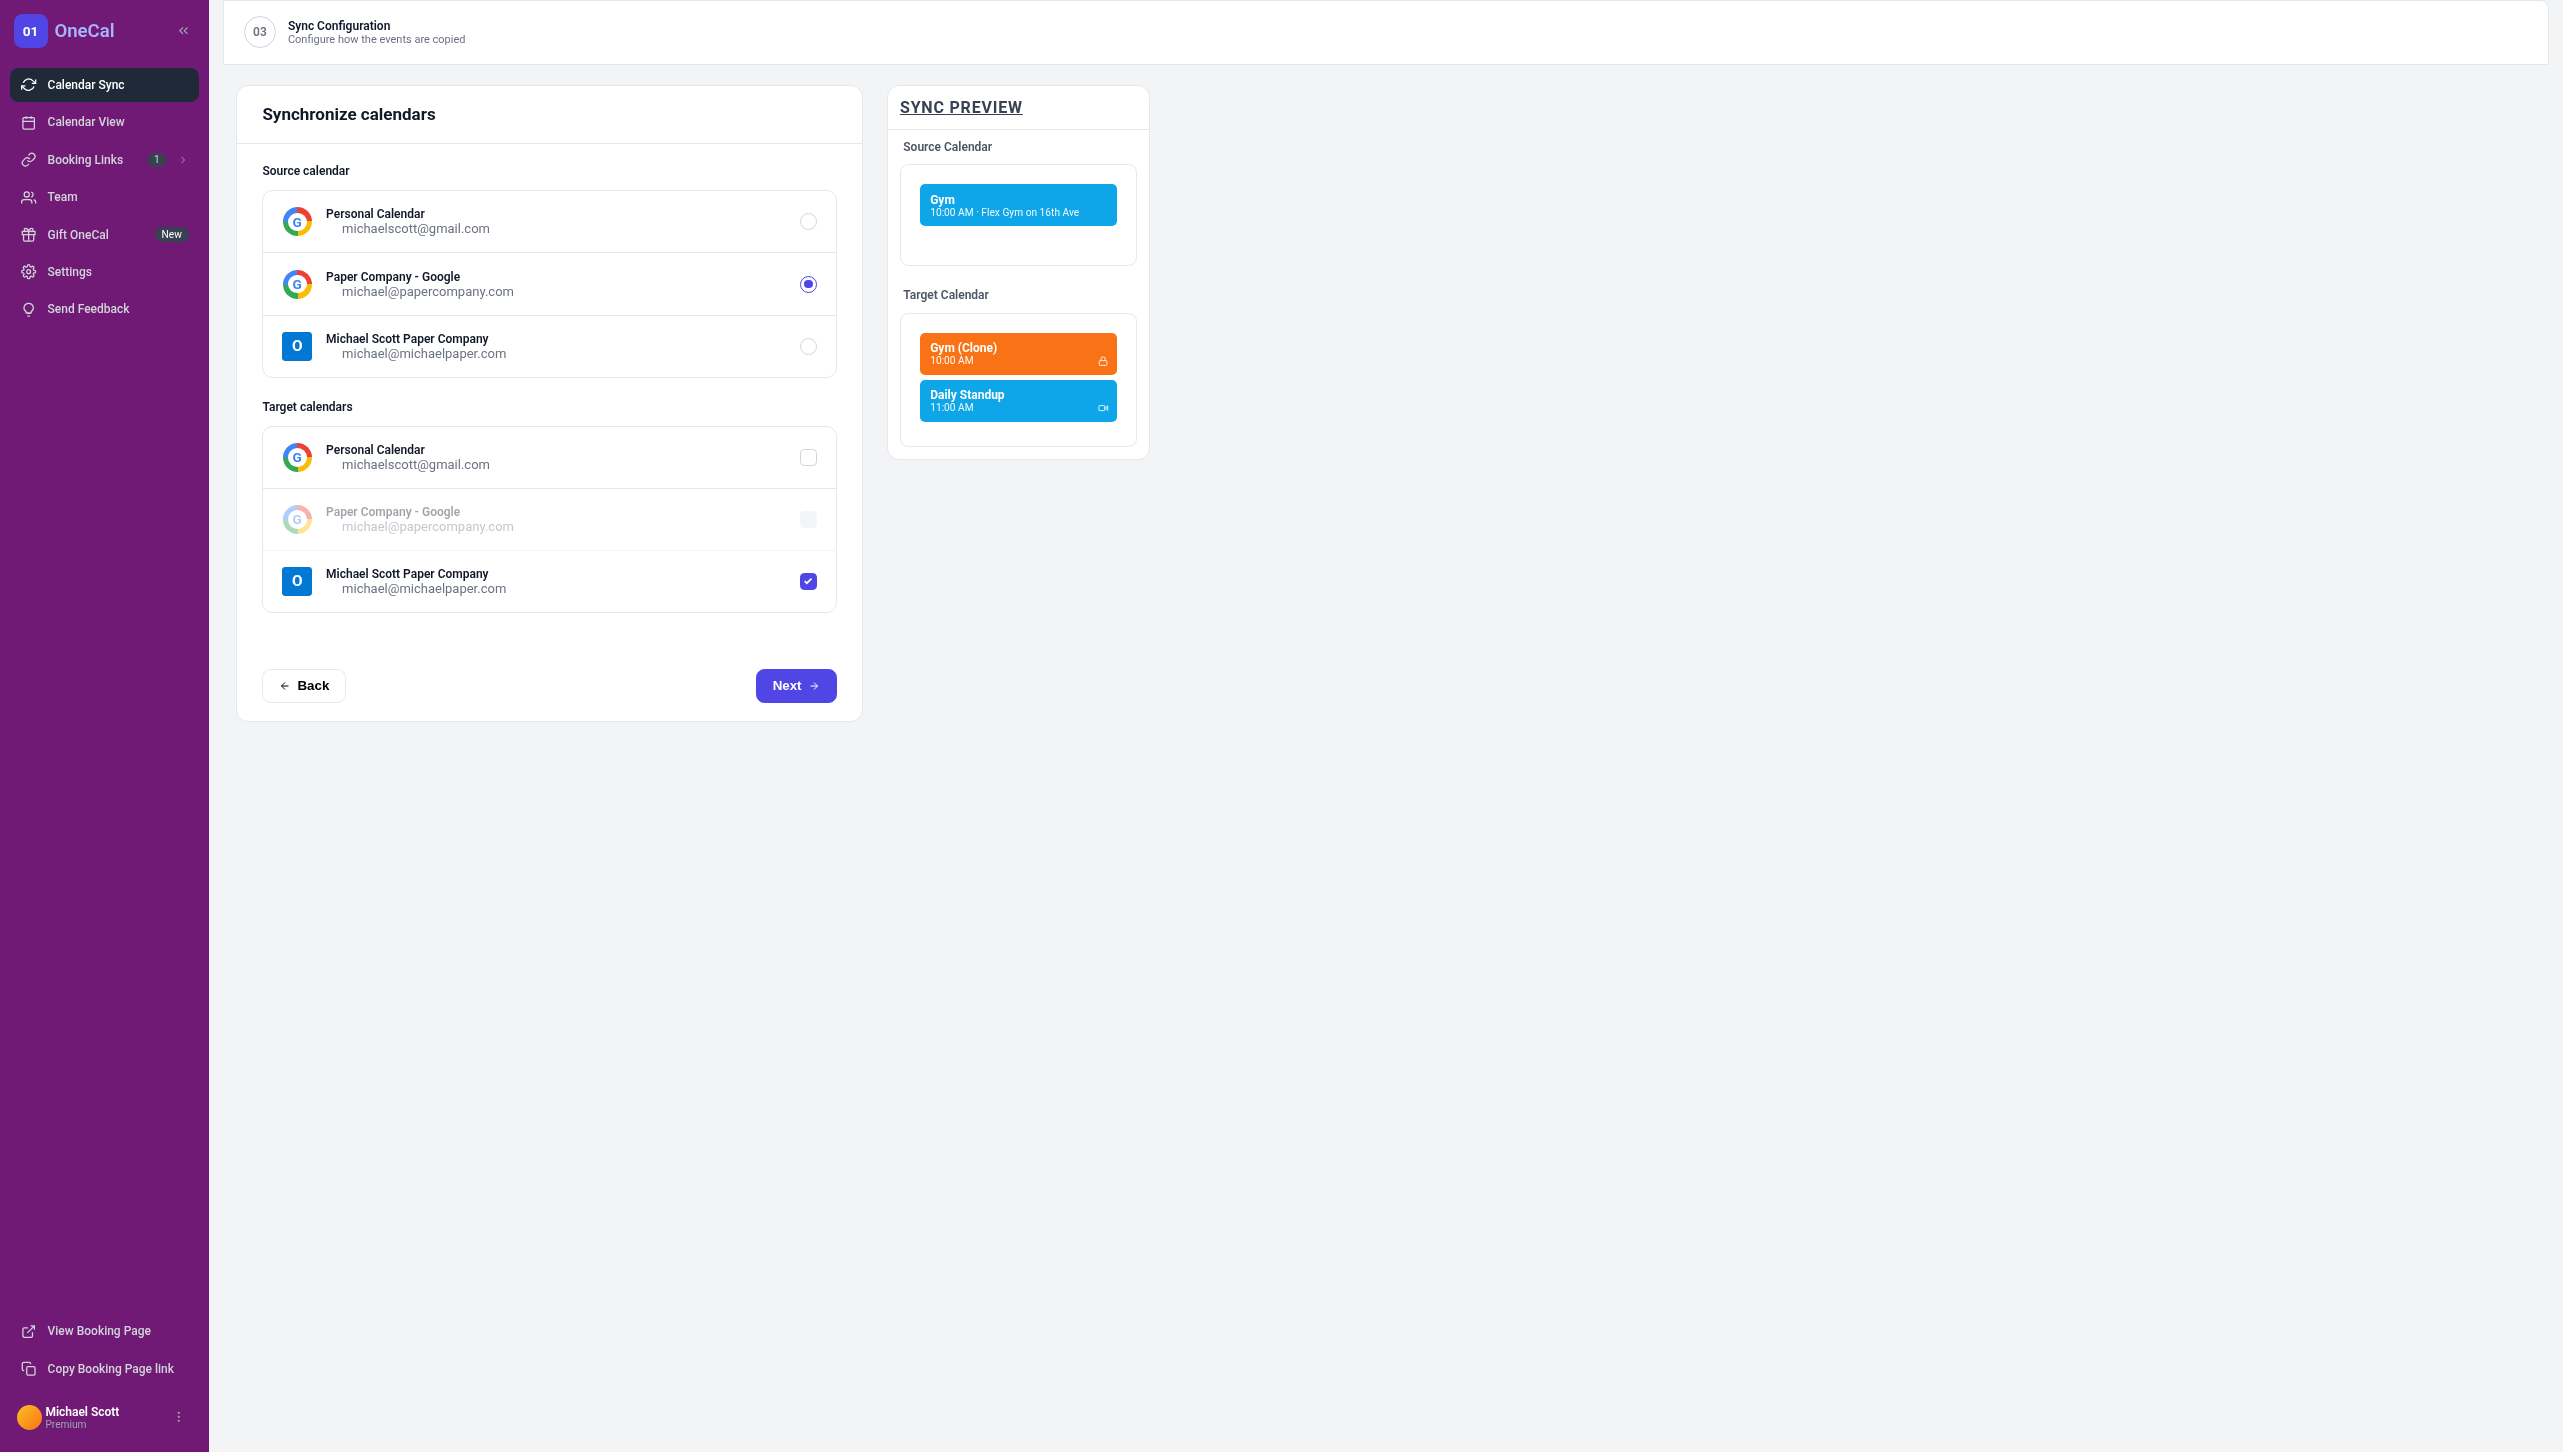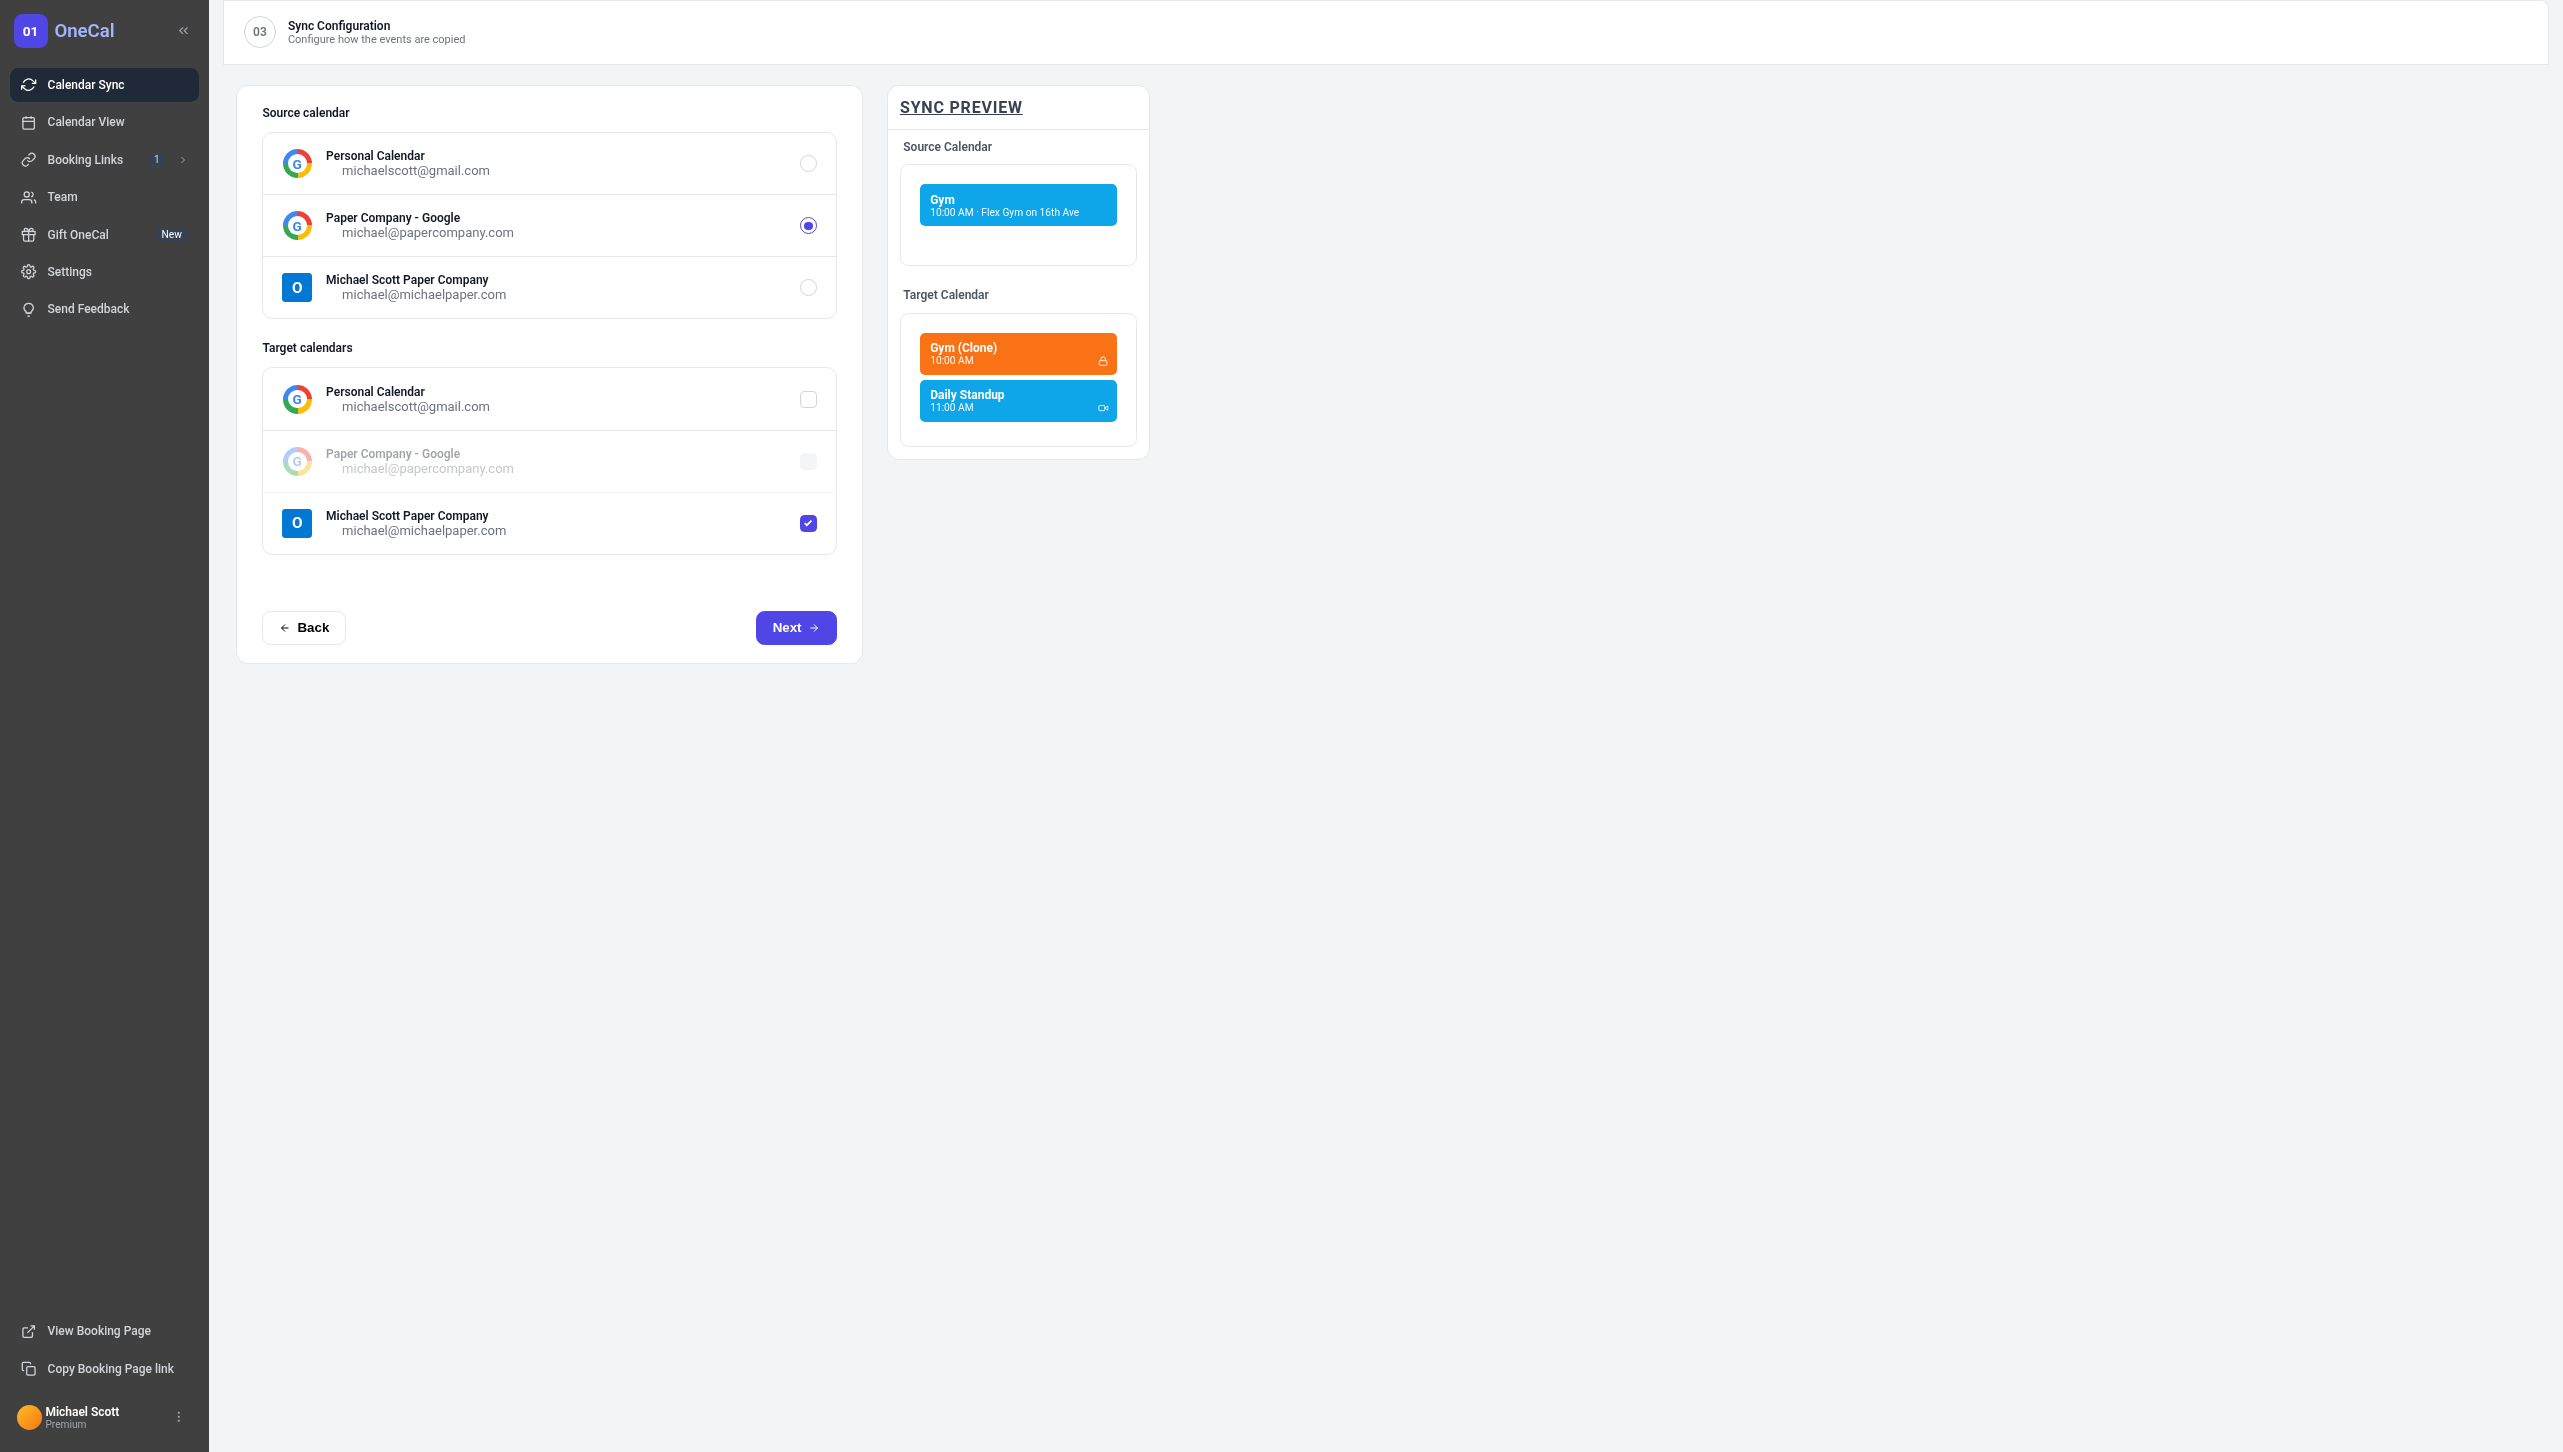--- a/index.html
+++ b/index.html
@@ -1,20 +1,20 @@
 <!DOCTYPE html>
 <html style="font-size:13.6px"><head>
 <meta charset="utf-8">
 <style>
 * { box-sizing: border-box; margin: 0; padding: 0; }
 body { font-family: -apple-system, BlinkMacSystemFont, "Segoe UI", Roboto, sans-serif; background: #f3f4f6; color: #111827; font-size: 12px; }
 .app { display: flex; height: 100vh; }
 
 
-.sidebar { width: 209px; background: #404040; color: #d1d5db; display: flex; flex-direction: column; padding: 13.6px 10.2px; }
+.sidebar { width: 209px; background: #701a75; color: #d1d5db; display: flex; flex-direction: column; padding: 13.6px 10.2px; }
 .sidebar-top { display: flex; align-items: center; justify-content: space-between; padding: 0 3.4px 13.6px; }
 .logo { display: flex; align-items: center; gap: 6.8px; }
 .logo-mark { width: 34px; height: 34px; background: #4f46e5; border-radius: 8.5px; display: flex; align-items: center; justify-content: center; color: #fff; font-weight: 700; font-size: 13.6px; }
 .logo-text { font-size: 18.6px; font-weight: 600; color: #a5b4fc; }
 .collapse-btn { width: 24px; height: 24px; display: flex; align-items: center; justify-content: center; color: #9ca3af; cursor: pointer; }
 .nav { display: flex; flex-direction: column; gap: 3.4px; margin-top: 6.8px; }
 .nav-item { display: flex; align-items: center; gap: 10.2px; padding: 8.5px 10.2px; border-radius: 8.5px; cursor: pointer; color: #d1d5db; }
 .nav-item.active { background: #1f2937; color: #fff; }
 .nav-item .label { flex: 1; font-weight: 500; }
 .nav-icon { width: 17px; height: 17px; display: flex; align-items: center; justify-content: center; }
@@ -219,20 +219,23 @@
         <div class="step-circle">03</div>
         <div>
           <div class="step-title">Sync Configuration</div>
           <div class="step-desc">Configure how the events are copied</div>
         </div>
       </div>
     </div>
 
     <div class="content-row">
       <div class="card main-card">
+        <div class="card-header">
+          <div class="card-title">Synchronize calendars</div>
+        </div>
         <div class="card-body">
           <div class="section-label">Source calendar</div>
           <div class="cal-list">
             <div class="cal-item">
               <div class="provider-icon">
                   <div class="google-g"></div>
                 </div>
               <div class="cal-info">
                 <div class="cal-name">Personal Calendar</div>
                 <div class="cal-email">michaelscott@gmail.com</div>

